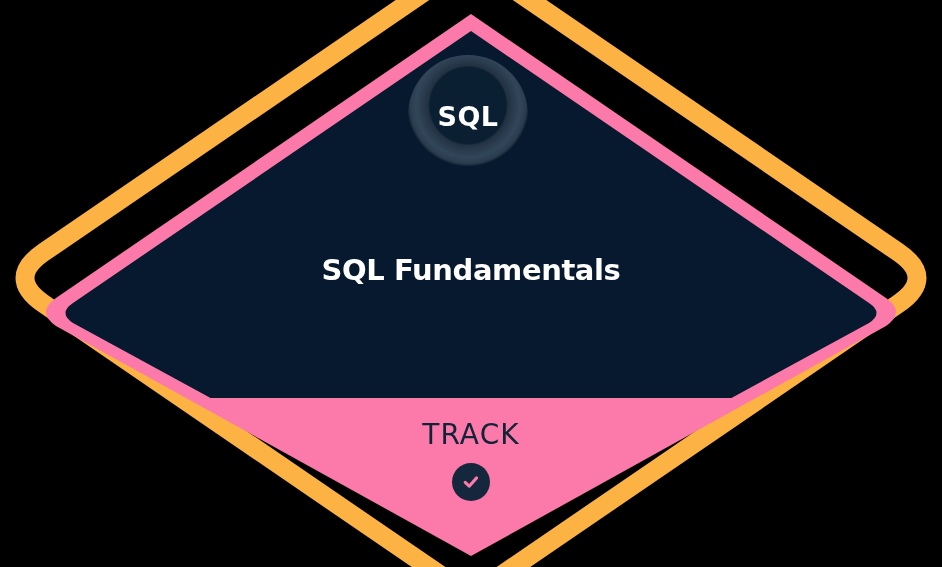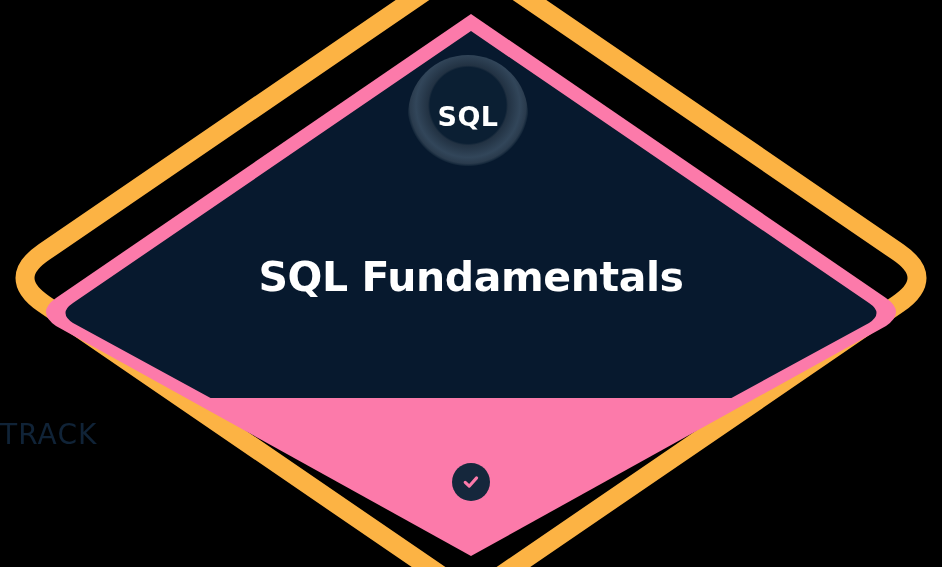--- a/index.html
+++ b/index.html
@@ -63,33 +63,33 @@
     margin-top: 2px;
   }
   
   #track-title {
     position: absolute;
     left: 0;
     top: 255px;
     width: 942px;
     text-align: center;
     font-family: "DejaVu Sans", sans-serif;
-    font-size: 41px;
+    font-size: 29px;
     font-weight: 700;
     letter-spacing: -0.4px;
     color: #ffffff;
     line-height: 1.1;
   }
   
   #completion-block {
     position: absolute;
     left: 0;
     top: 418px;
     width: 942px;
-    text-align: left;
+    text-align: center;
   }
   .completion-line {
     font-family: "DejaVu Sans", sans-serif;
     font-size: 28px;
     font-weight: 400;
     letter-spacing: 1.1px;
     color: #102337;
     line-height: 34px;
   }
   #check-badge {

